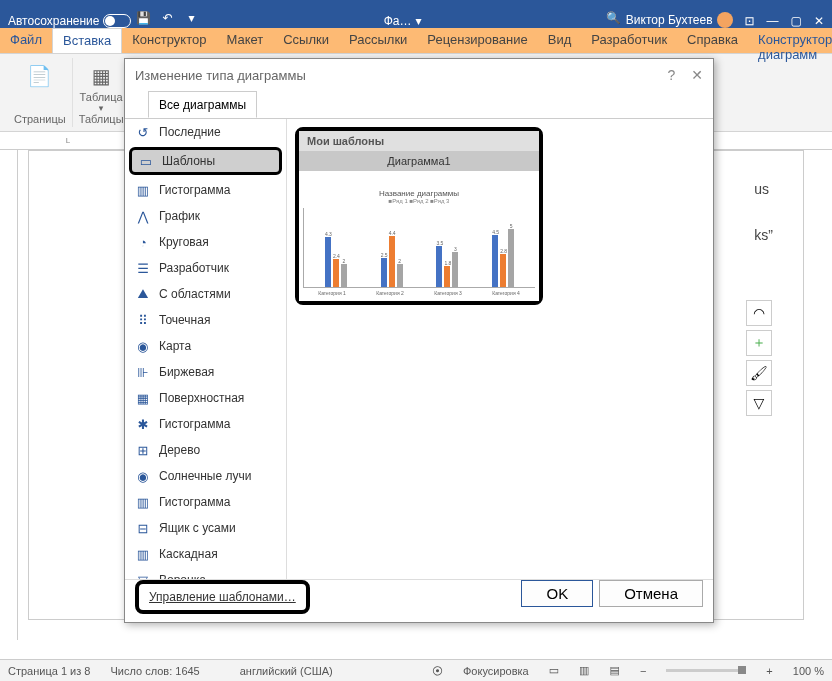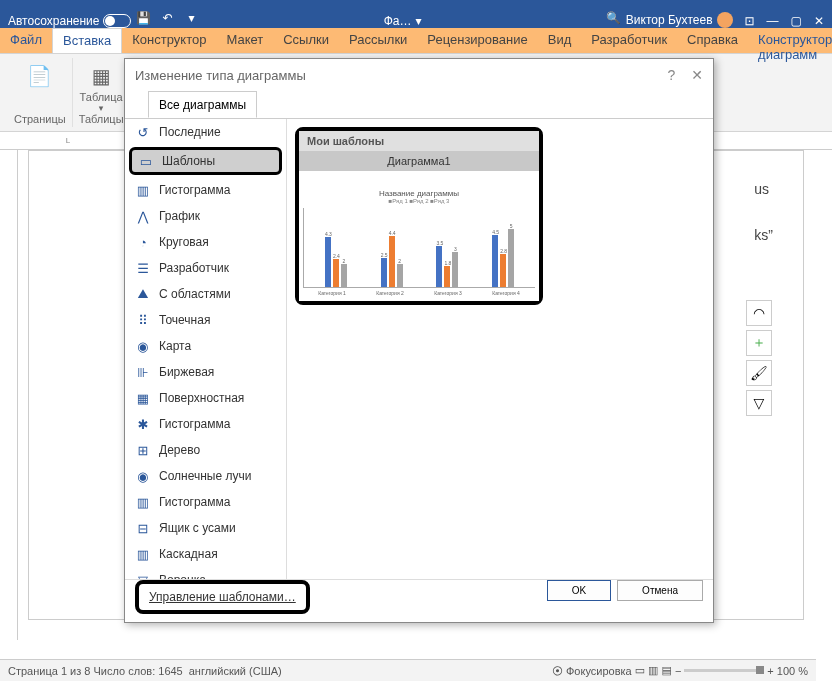--- a/index.html
+++ b/index.html
@@ -63,29 +63,29 @@
 .bar { width: 6px; }
 .bar.b1 { background: #4472c4; }
 .bar.b2 { background: #ed7d31; }
 .bar.b3 { background: #a5a5a5; }
 .bar-val { font-size: 5px; color: #666; text-align: center; }
 .cat-labels { display: flex; justify-content: space-around; font-size: 5px; color: #666; margin-top: 2px; }
 
 .dialog-footer { height: 44px; border-top: 1px solid #ddd; display: flex; align-items: flex-start; justify-content: space-between; padding: 0 10px; }
 .manage-link { border: 4px solid #000; border-radius: 8px; padding: 6px 10px; font-size: 12px; color: #333; text-decoration: underline; }
 .footer-btns { display: flex; gap: 6px; }
-.btn { padding: 4px 24px; border: 1px solid #aaa; background: #fdfdfd; font-size: 10px; cursor: pointer; }
+.btn { padding: 4px 24px; border: 1px solid #aaa; background: #fdfdfd; font-size: 15px; cursor: pointer; }
 .btn.primary { border: 1px solid #2b579a; }
 
 
 .side-tools { position: absolute; right: 60px; top: 300px; display: flex; flex-direction: column; gap: 4px; z-index: 5; }
 .side-tool { width: 26px; height: 26px; border: 1px solid #ccc; background: #fff; display: flex; align-items: center; justify-content: center; font-size: 14px; }
 
 
-.status-bar { position: absolute; bottom: 0; left: 0; right: 16px; height: 22px; background: #f3f3f3; border-top: 1px solid #ccc; display: flex; align-items: center; padding: 0 8px; font-size: 11px; color: #555; gap: 3px; }
+.status-bar { position: absolute; bottom: 0; left: 0; right: 0; height: 22px; background: #f3f3f3; border-top: 1px solid #ccc; display: flex; align-items: center; padding: 0 8px; font-size: 11px; color: #555; gap: 20px; }
 .status-bar .spacer { flex: 1; }
 .zoom-slider { width: 80px; height: 3px; background: #ccc; position: relative; }
 .zoom-slider::before { content: ''; position: absolute; right: 0; top: -3px; width: 8px; height: 8px; background: #888; }
 </style>
 </head>
 <body>
 
 <div class="title-bar">
   <div class="autosave">
     <span>Автосохранение</span>

